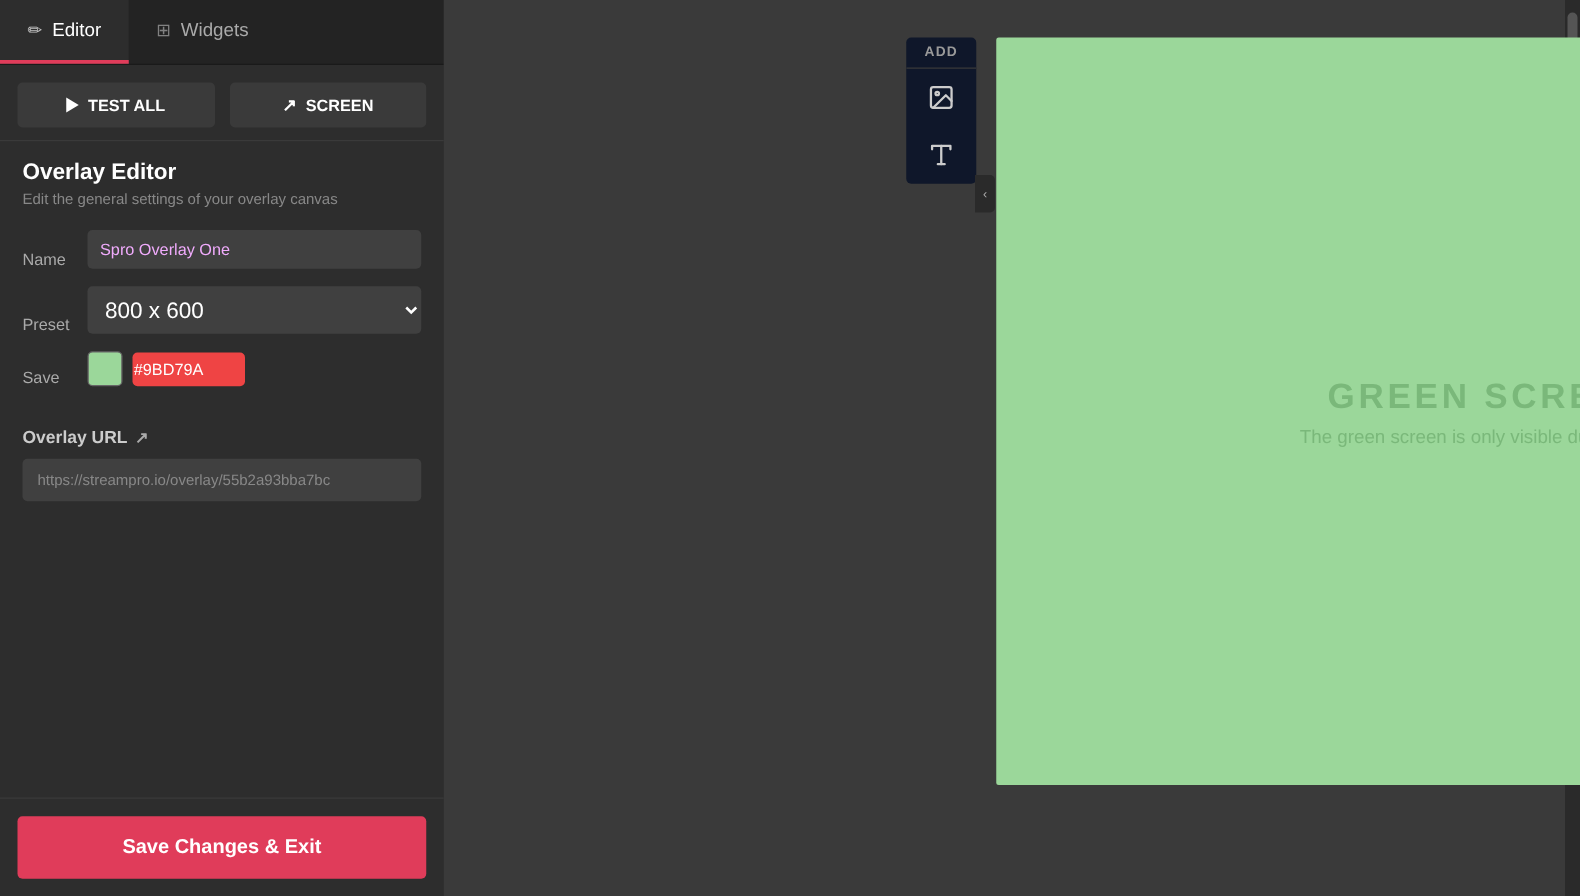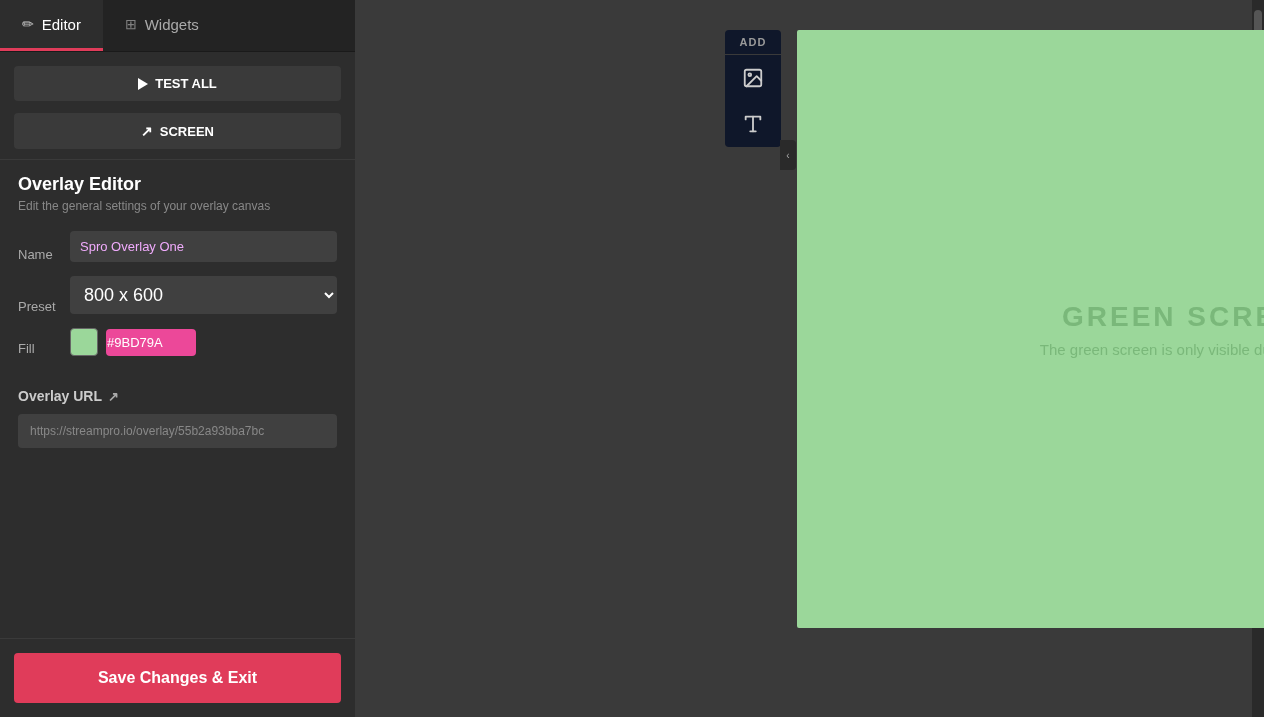--- a/index.html
+++ b/index.html
@@ -50,21 +50,21 @@
       background: #2d2d2d;
     }
     .tab-icon {
       font-size: 14px;
       opacity: 0.7;
     }
 
     
     #action-buttons {
       display: flex;
-      flex-direction: column;
+      flex-direction: row;
       gap: 12px;
       padding: 14px 14px 10px 14px;
     }
 
     .btn-test-all {
       flex: 1;
       background: #3a3a3a;
       border: none;
       color: #fff;
       font-size: 13px;
@@ -172,21 +172,21 @@
     .color-swatch {
       width: 28px;
       height: 28px;
       border-radius: 4px;
       border: 1px solid #666;
       cursor: pointer;
       flex-shrink: 0;
     }
 
     .color-text {
-      background: #ec4899;
+      background: #ef4444;
       border: none;
       border-radius: 4px;
       color: #fff;
       font-size: 13px;
       padding: 6px 1px;
       outline: none;
       width: 90px;
     }
 
     
@@ -383,21 +383,21 @@
       <span class="form-label">Preset</span>
       <select class="form-select">
         <option>800 x 600</option>
         <option>1280 x 720</option>
         <option>1920 x 1080</option>
         <option>Custom</option>
       </select>
     </div>
 
     <div class="form-row">
-      <span class="form-label">Fill</span>
+      <span class="form-label">Save</span>
       <div class="fill-color-row">
         <div class="color-swatch" style="background: #9BD79A;"></div>
         <input class="color-text" type="text" value="#9BD79A" style="">
       </div>
     </div>
   </div>
 
   <div id="overlay-url-section">
     <div id="overlay-url-header">
       <span>Overlay URL</span>

